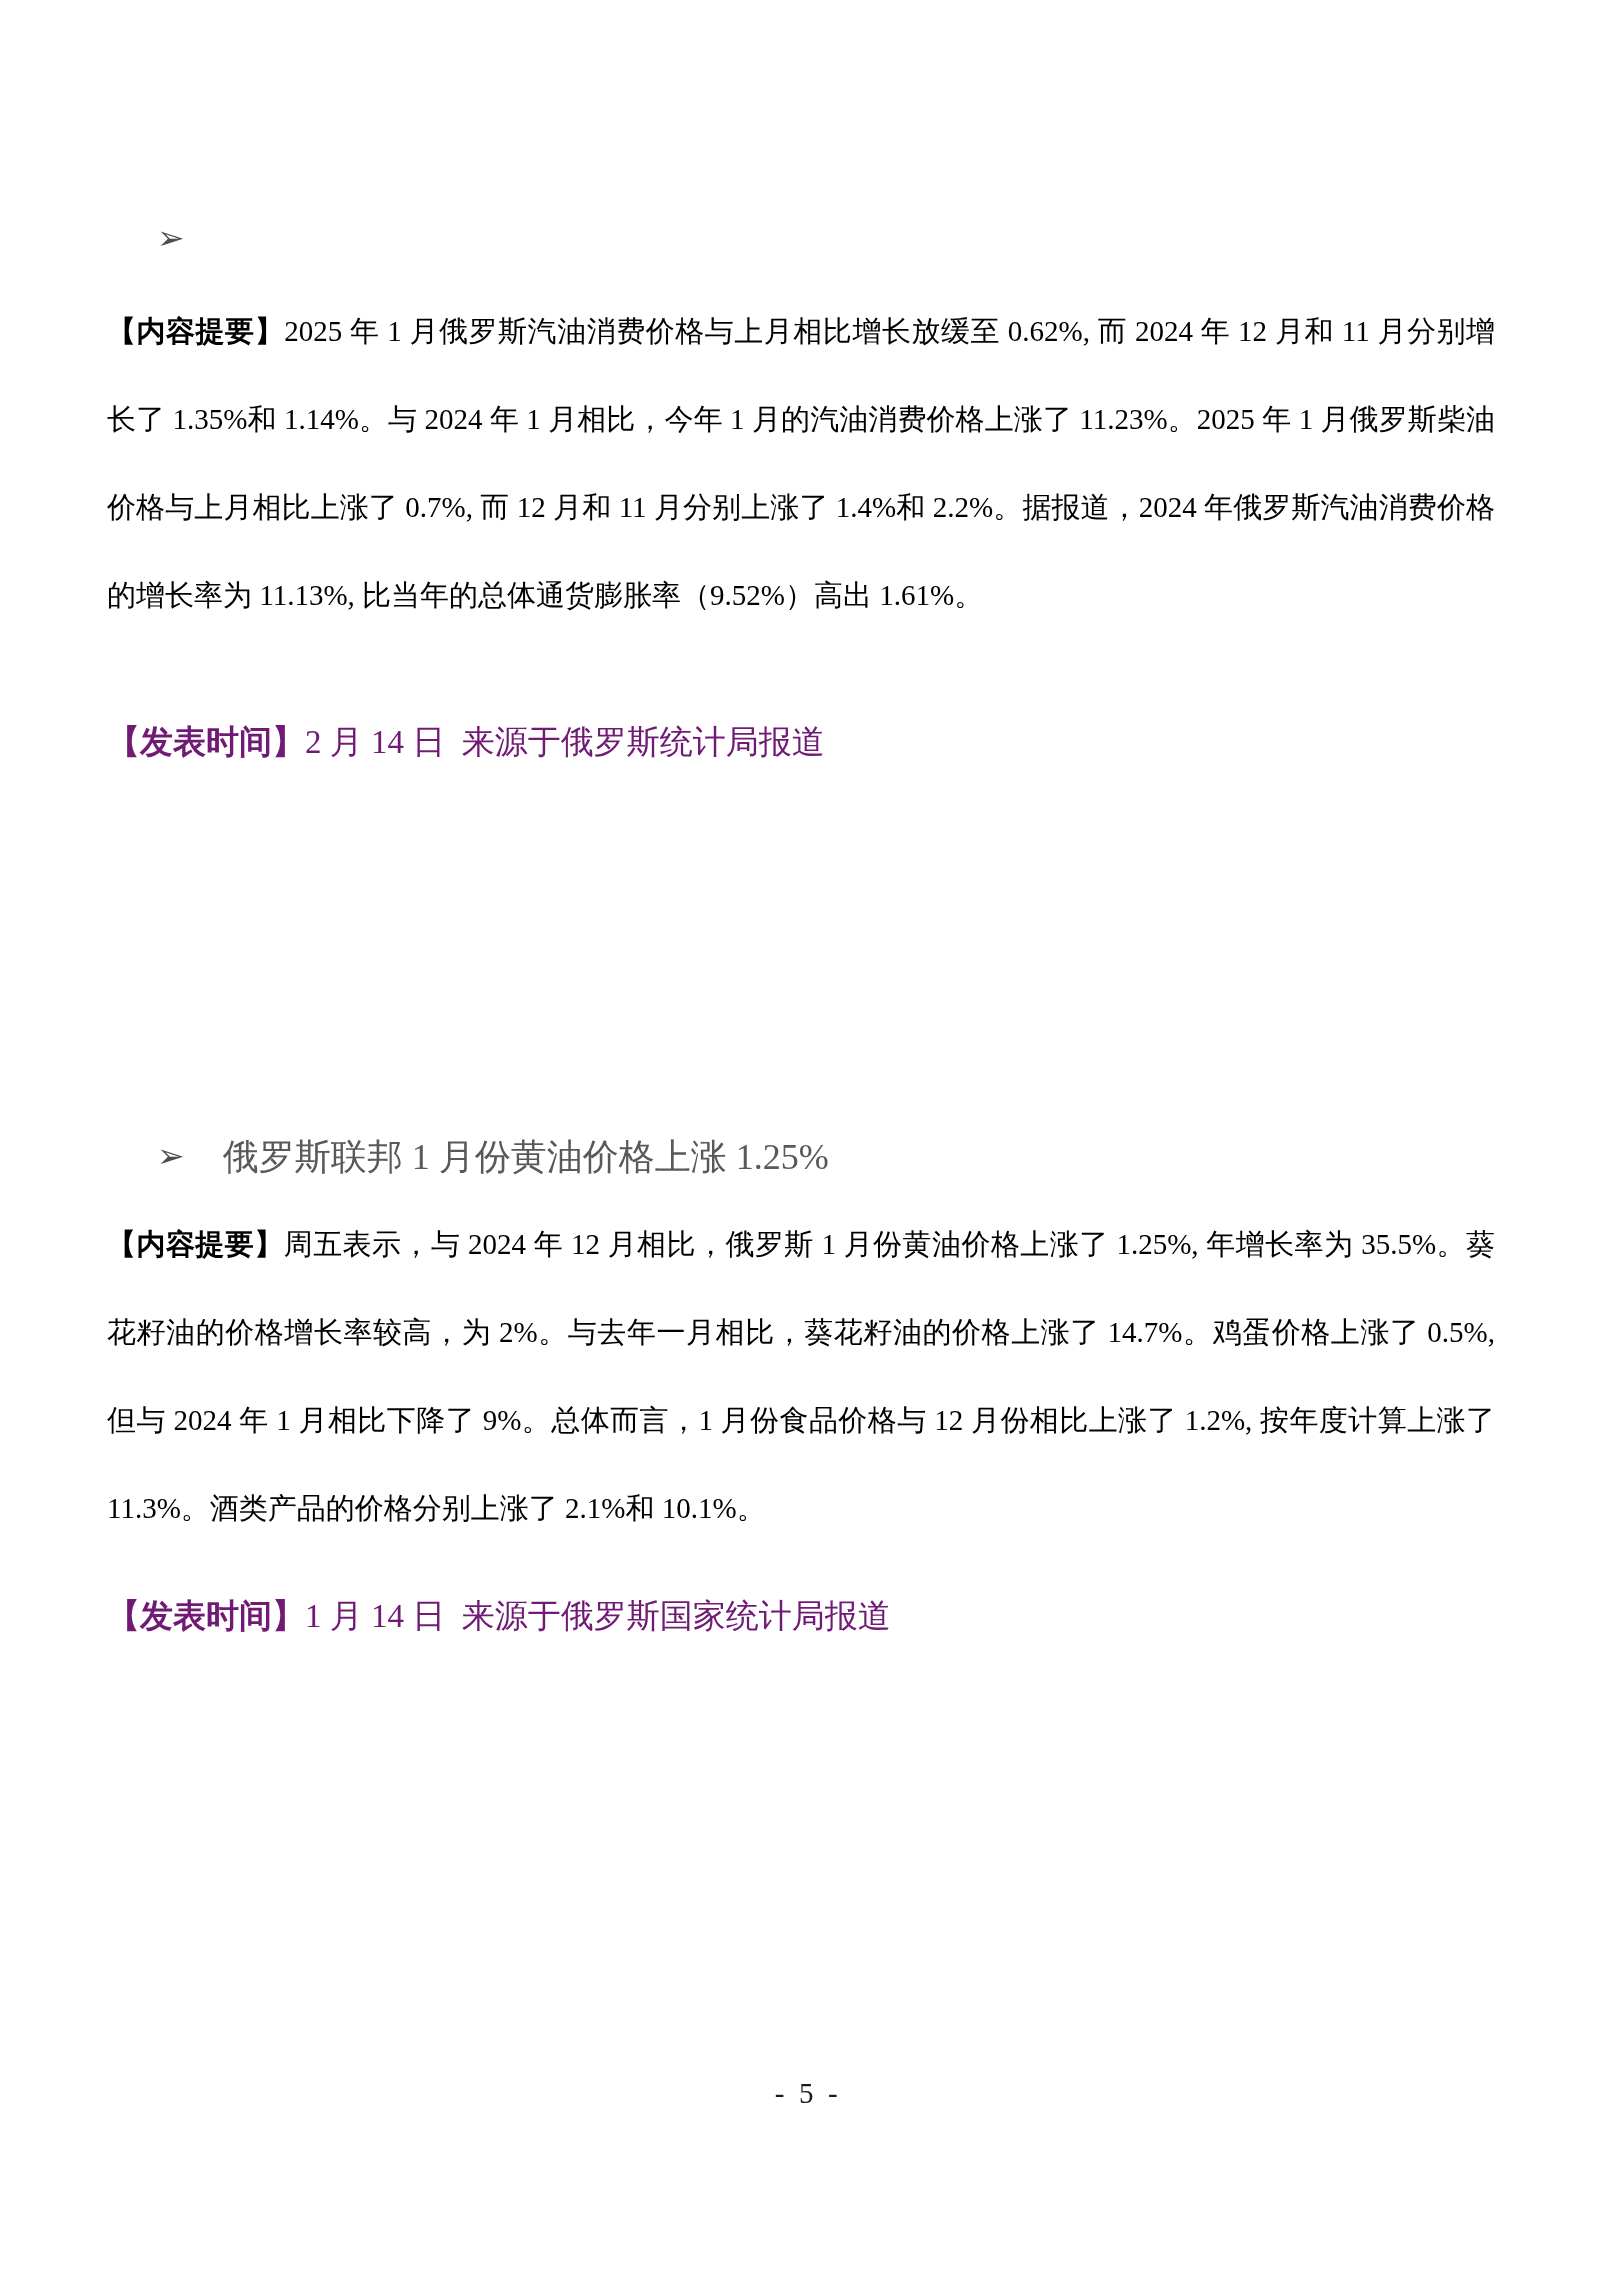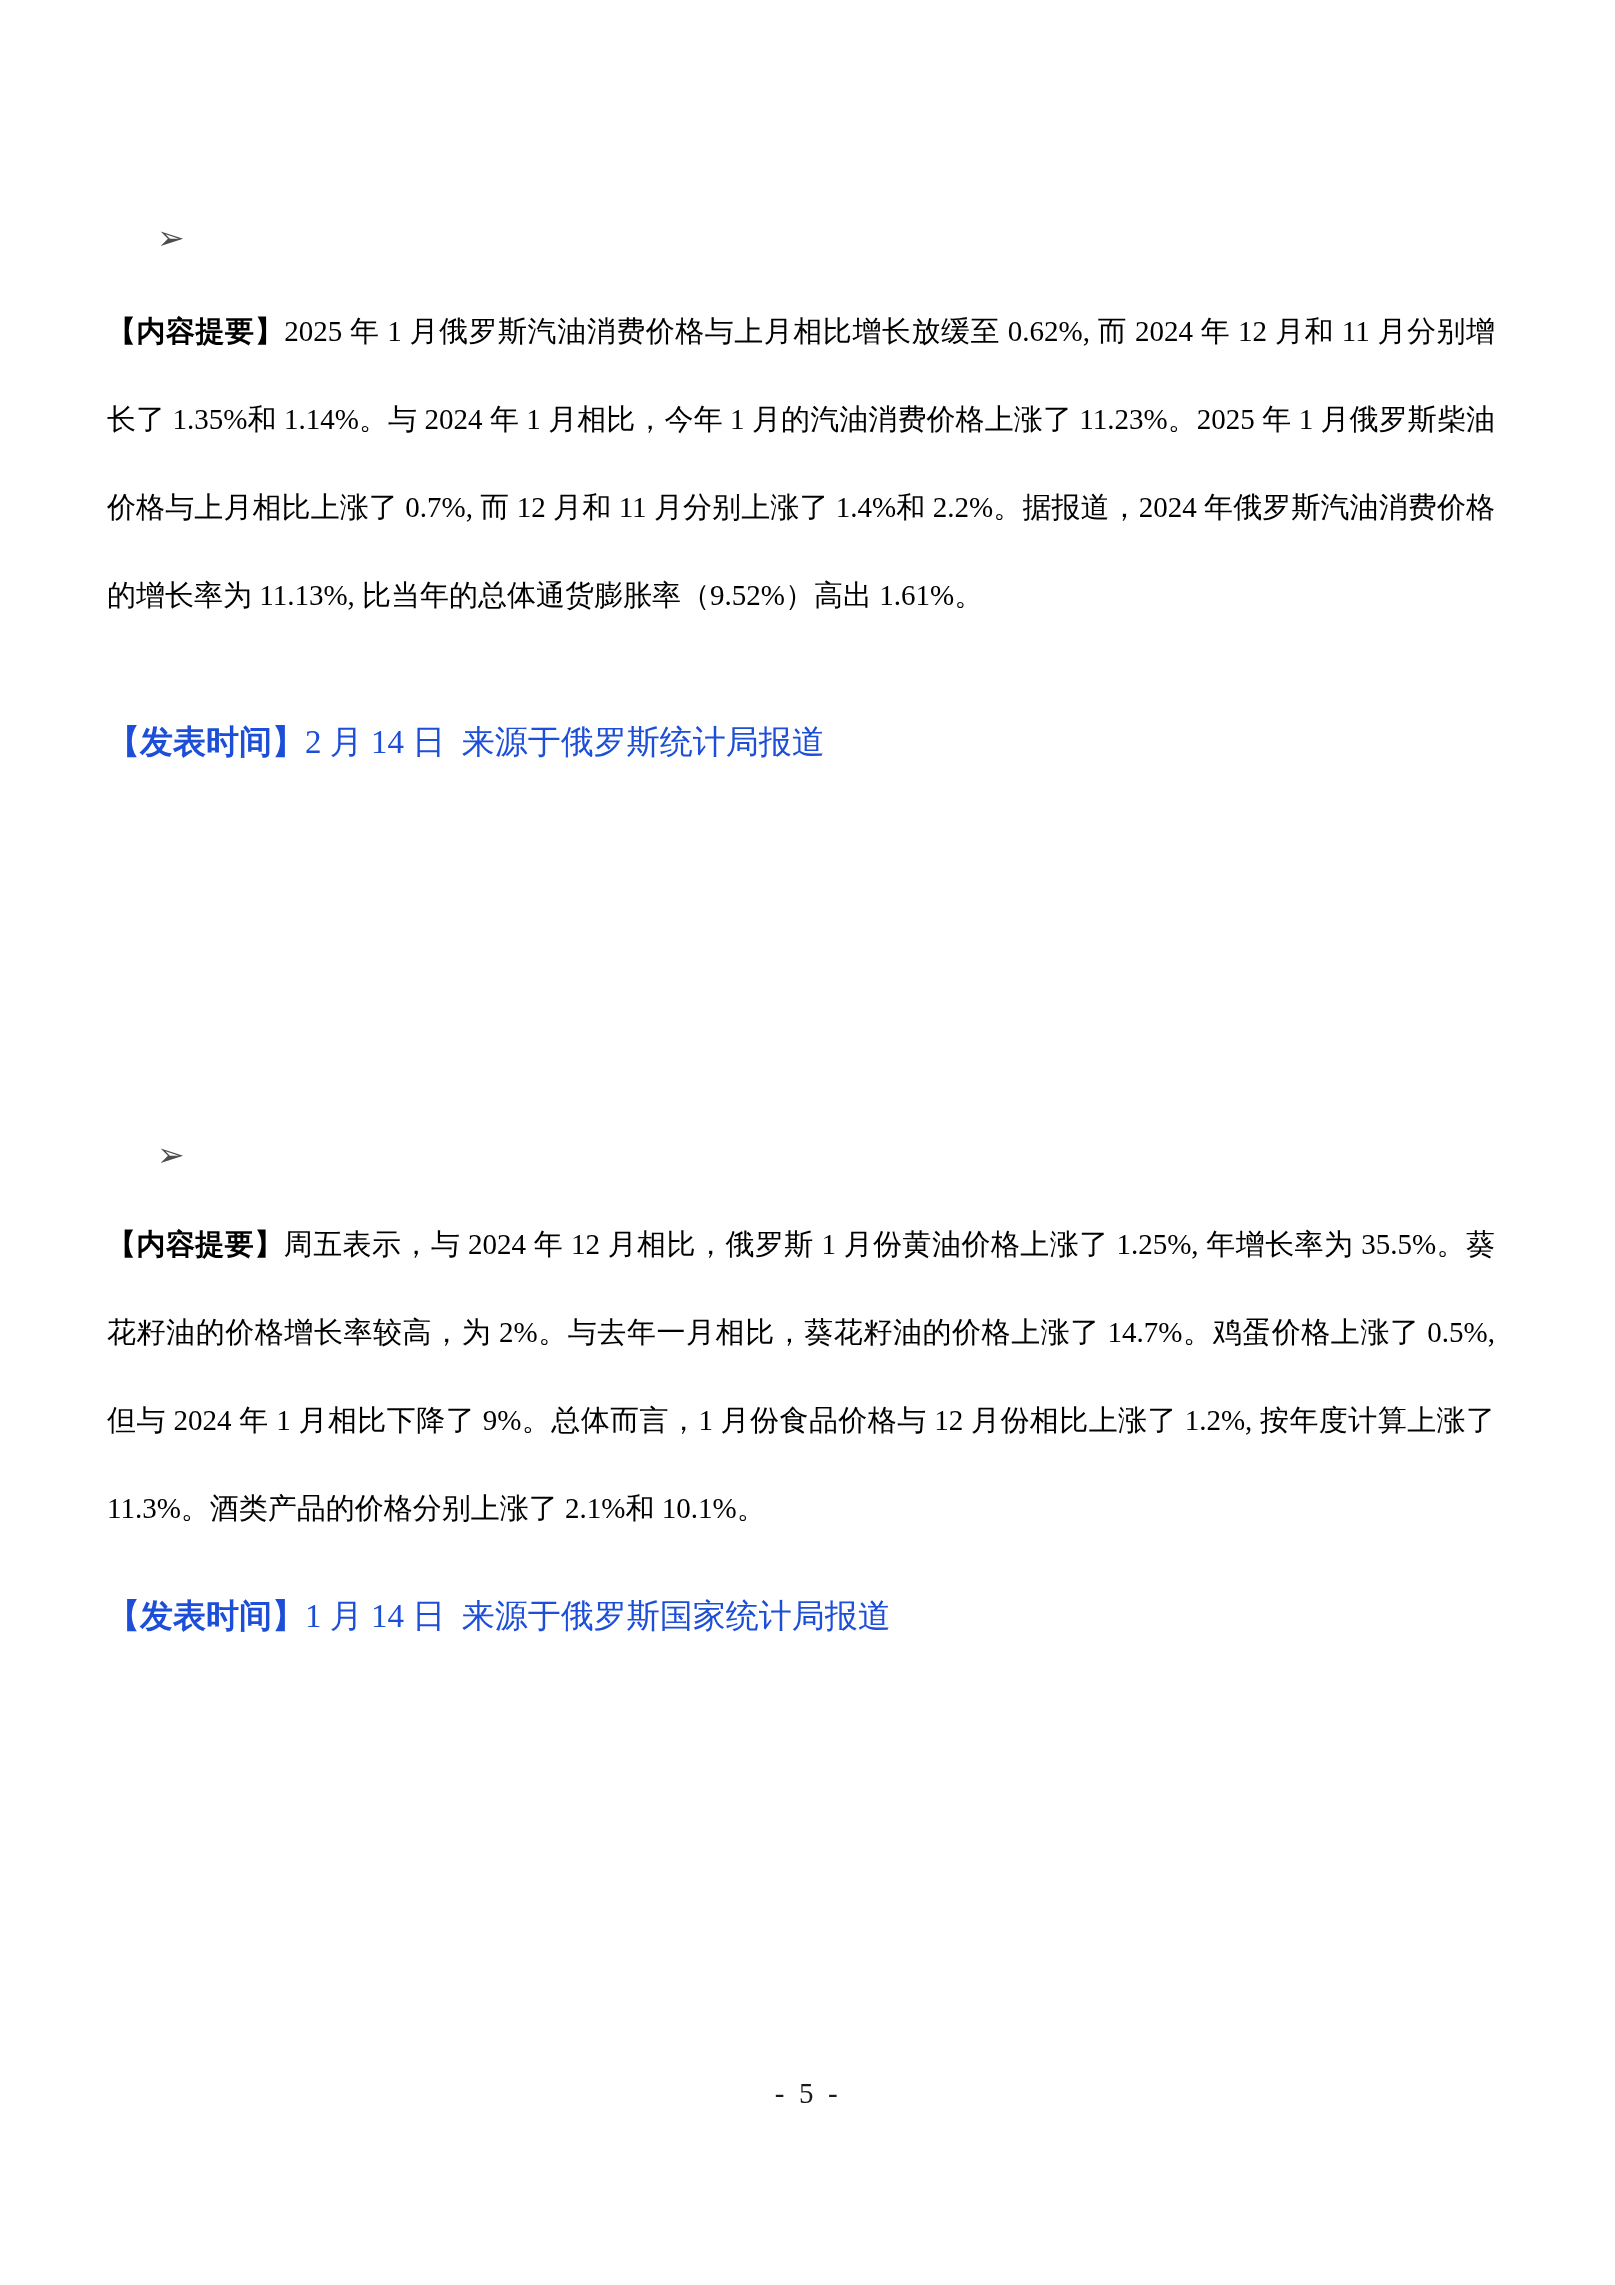--- a/index.html
+++ b/index.html
@@ -54,21 +54,21 @@
   }
   .para-1 { top: 287px; }
   .para-2 { top: 1200px; }
   .publish {
     position: absolute;
     left: 0;
     right: 0;
     font-size: 33px;
     line-height: 88px;
     white-space: pre-wrap;
-    color: #1d4ed8;
+    color: #701a75;
   }
   .publish-1 { top: 698px; }
   .publish-2 { top: 1572px; }
   .label-bold { font-weight: bold; }
   .footer {
     position: absolute;
     left: 0;
     right: 0;
     top: 2077px;
     text-align: center;
@@ -86,20 +86,21 @@
     <div class="section-heading heading-1">
       <span class="bullet">➢</span>
     </div>
 
     <p class="para para-1"><span class="label-bold">【内容提要】</span><span>2025 年 1 月俄罗斯汽油消费价格与上月相比增长放缓至 0.62%, 而 2024 年 12 月和 11 月分别增长了 1.35%和 1.14%。与 2024 年 1 月相比，今年 1 月的汽油消费价格上涨了 11.23%。2025 年 1 月俄罗斯柴油价格与上月相比上涨了 0.7%, 而 12 月和 11 月分别上涨了 1.4%和 2.2%。据报道，2024 年俄罗斯汽油消费价格的增长率为 11.13%, 比当年的总体通货膨胀率（9.52%）高出 1.61%。</span></p>
 
     <p class="publish publish-1"><span class="label-bold">【发表时间】</span><span>2 月 14 日  来源于俄罗斯统计局报道</span></p>
 
     <div class="section-heading heading-2">
       <span class="bullet">➢</span>
+      <span>俄罗斯联邦 1 月份黄油价格上涨 1.25%</span>
     </div>
 
     <p class="para para-2"><span class="label-bold">【内容提要】</span><span>周五表示，与 2024 年 12 月相比，俄罗斯 1 月份黄油价格上涨了 1.25%, 年增长率为 35.5%。葵花籽油的价格增长率较高，为 2%。与去年一月相比，葵花籽油的价格上涨了 14.7%。鸡蛋价格上涨了 0.5%, 但与 2024 年 1 月相比下降了 9%。总体而言，1 月份食品价格与 12 月份相比上涨了 1.2%, 按年度计算上涨了 11.3%。酒类产品的价格分别上涨了 2.1%和 10.1%。</span></p>
 
     <p class="publish publish-2"><span class="label-bold">【发表时间】</span><span>1 月 14 日  来源于俄罗斯国家统计局报道</span></p>
 
   </div>
 
   <div class="footer">- 5 -</div>
 </div>

